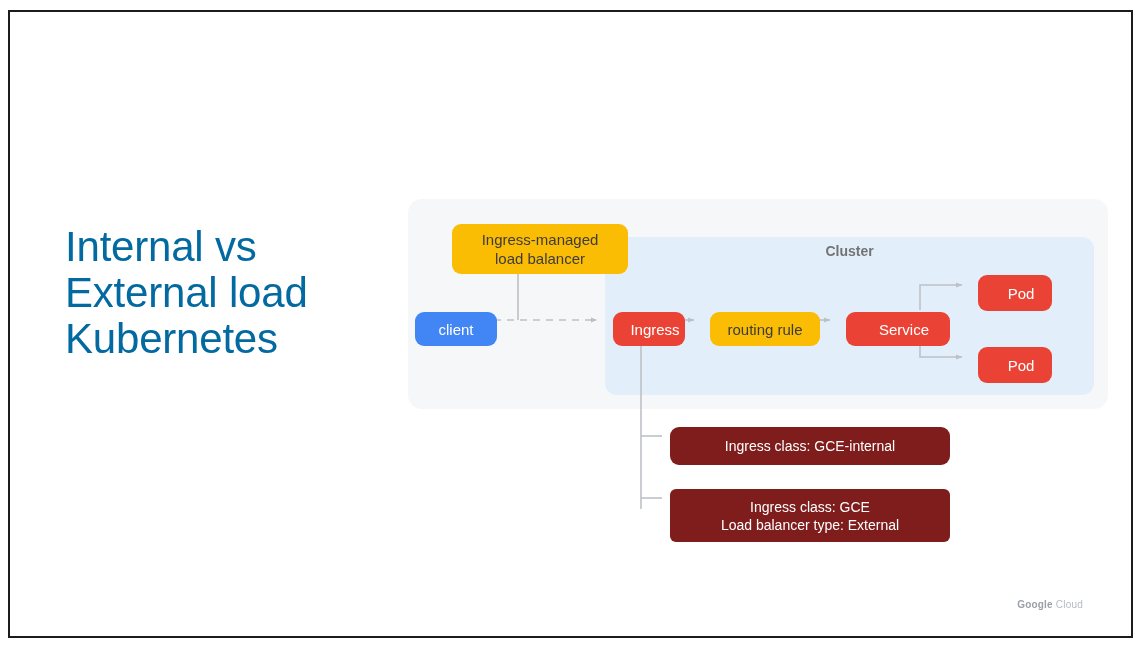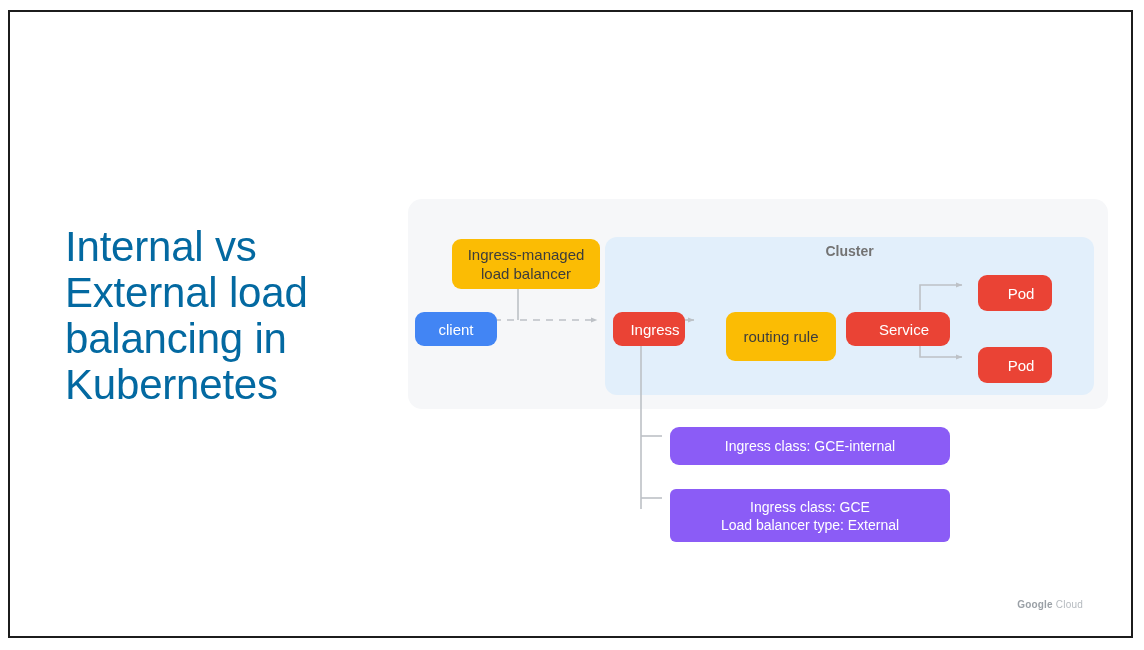--- a/index.html
+++ b/index.html
@@ -78,38 +78,38 @@
     text-align: center;
     border-radius: 9px;
     font-size: 15px;
     line-height: 19px;
     box-sizing: border-box;
   }
   .node.blue   { background: #4285f4; color: #ffffff; }
   .node.yellow { background: #fbbc04; color: #3c3c3c; }
   .node.red    { background: #ea4335; color: #ffffff; padding-left: 12px; }
 
-  #node-lb      { left: 442px; top: 212px; width: 148px; height: 50px; margin-top: 15px; }
+  #node-lb      { left: 442px; top: 212px; width: 176px; height: 50px; }
   #node-client  { left: 405px; top: 300px; width: 82px;  height: 34px; }
   #node-ingress { left: 603px; top: 300px; width: 72px;  height: 34px; }
-  #node-routing { left: 700px; top: 300px; width: 110px; height: 49px; margin-left: 16px; }
+  #node-routing { left: 700px; top: 300px; width: 110px; height: 34px; }
   #node-service { left: 836px; top: 300px; width: 104px; height: 34px; }
   #node-pod-1   { left: 968px; top: 263px; width: 74px;  height: 36px; }
   #node-pod-2   { left: 968px; top: 335px; width: 74px;  height: 36px; }
 
   
   .annot {
     position: absolute;
     left: 660px;
     width: 280px;
     display: flex;
     flex-direction: column;
     align-items: center;
     justify-content: center;
-    background: #8b5cf6;
+    background: #7f1d1d;
     color: #ffffff;
     border-radius: 9px;
     font-size: 14px;
     line-height: 18px;
     box-sizing: border-box;
   }
   #annot-internal { top: 415px; height: 38px; }
   #annot-external { top: 477px; height: 53px; border-radius: 6px; }
 
   
@@ -135,21 +135,20 @@
   #gc-logo .c { color: #b5babf; font-weight: normal; }
 </style>
 </head>
 <body>
 
 <div id="slide-frame">
 
   <div id="slide-title">
     <span class="tl">Internal vs</span>
     <span class="tl">External load</span>
-    <span class="tl">balancing in</span>
     <span class="tl">Kubernetes</span>
   </div>
 
   <div id="diagram-panel"></div>
 
   <div id="cluster-panel"></div>
   <div id="cluster-label">Cluster</div>
 
   <svg id="connectors" viewBox="0 0 1125 628" xmlns="http://www.w3.org/2000/svg">
     <defs>

